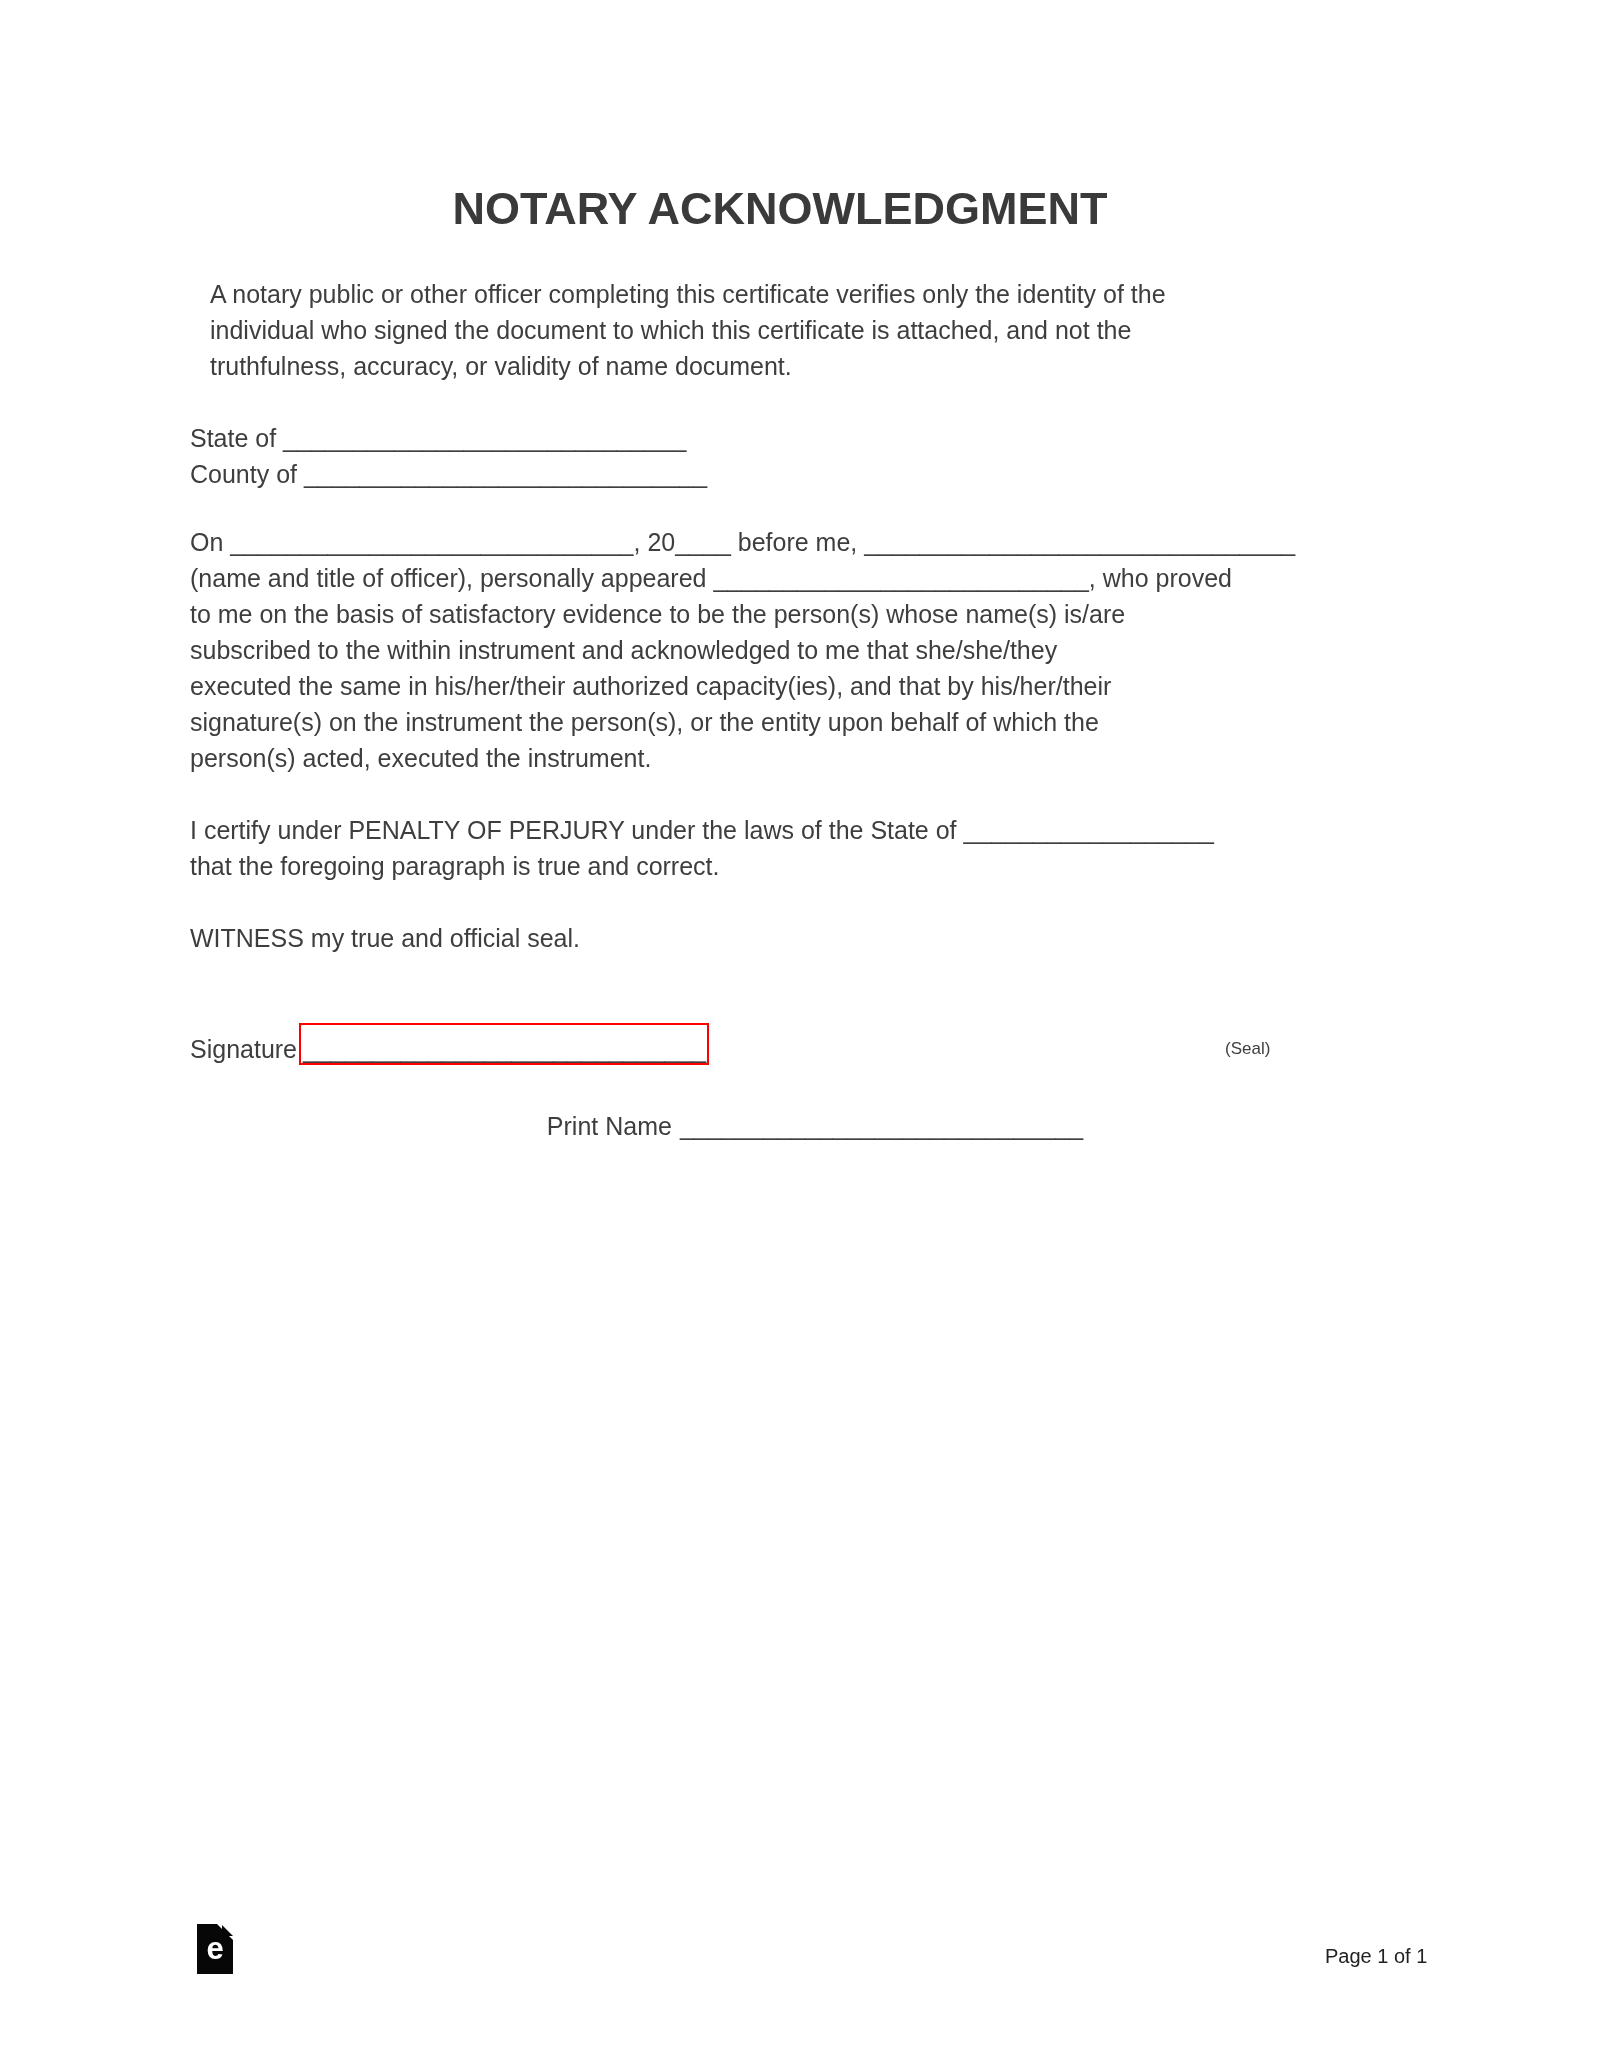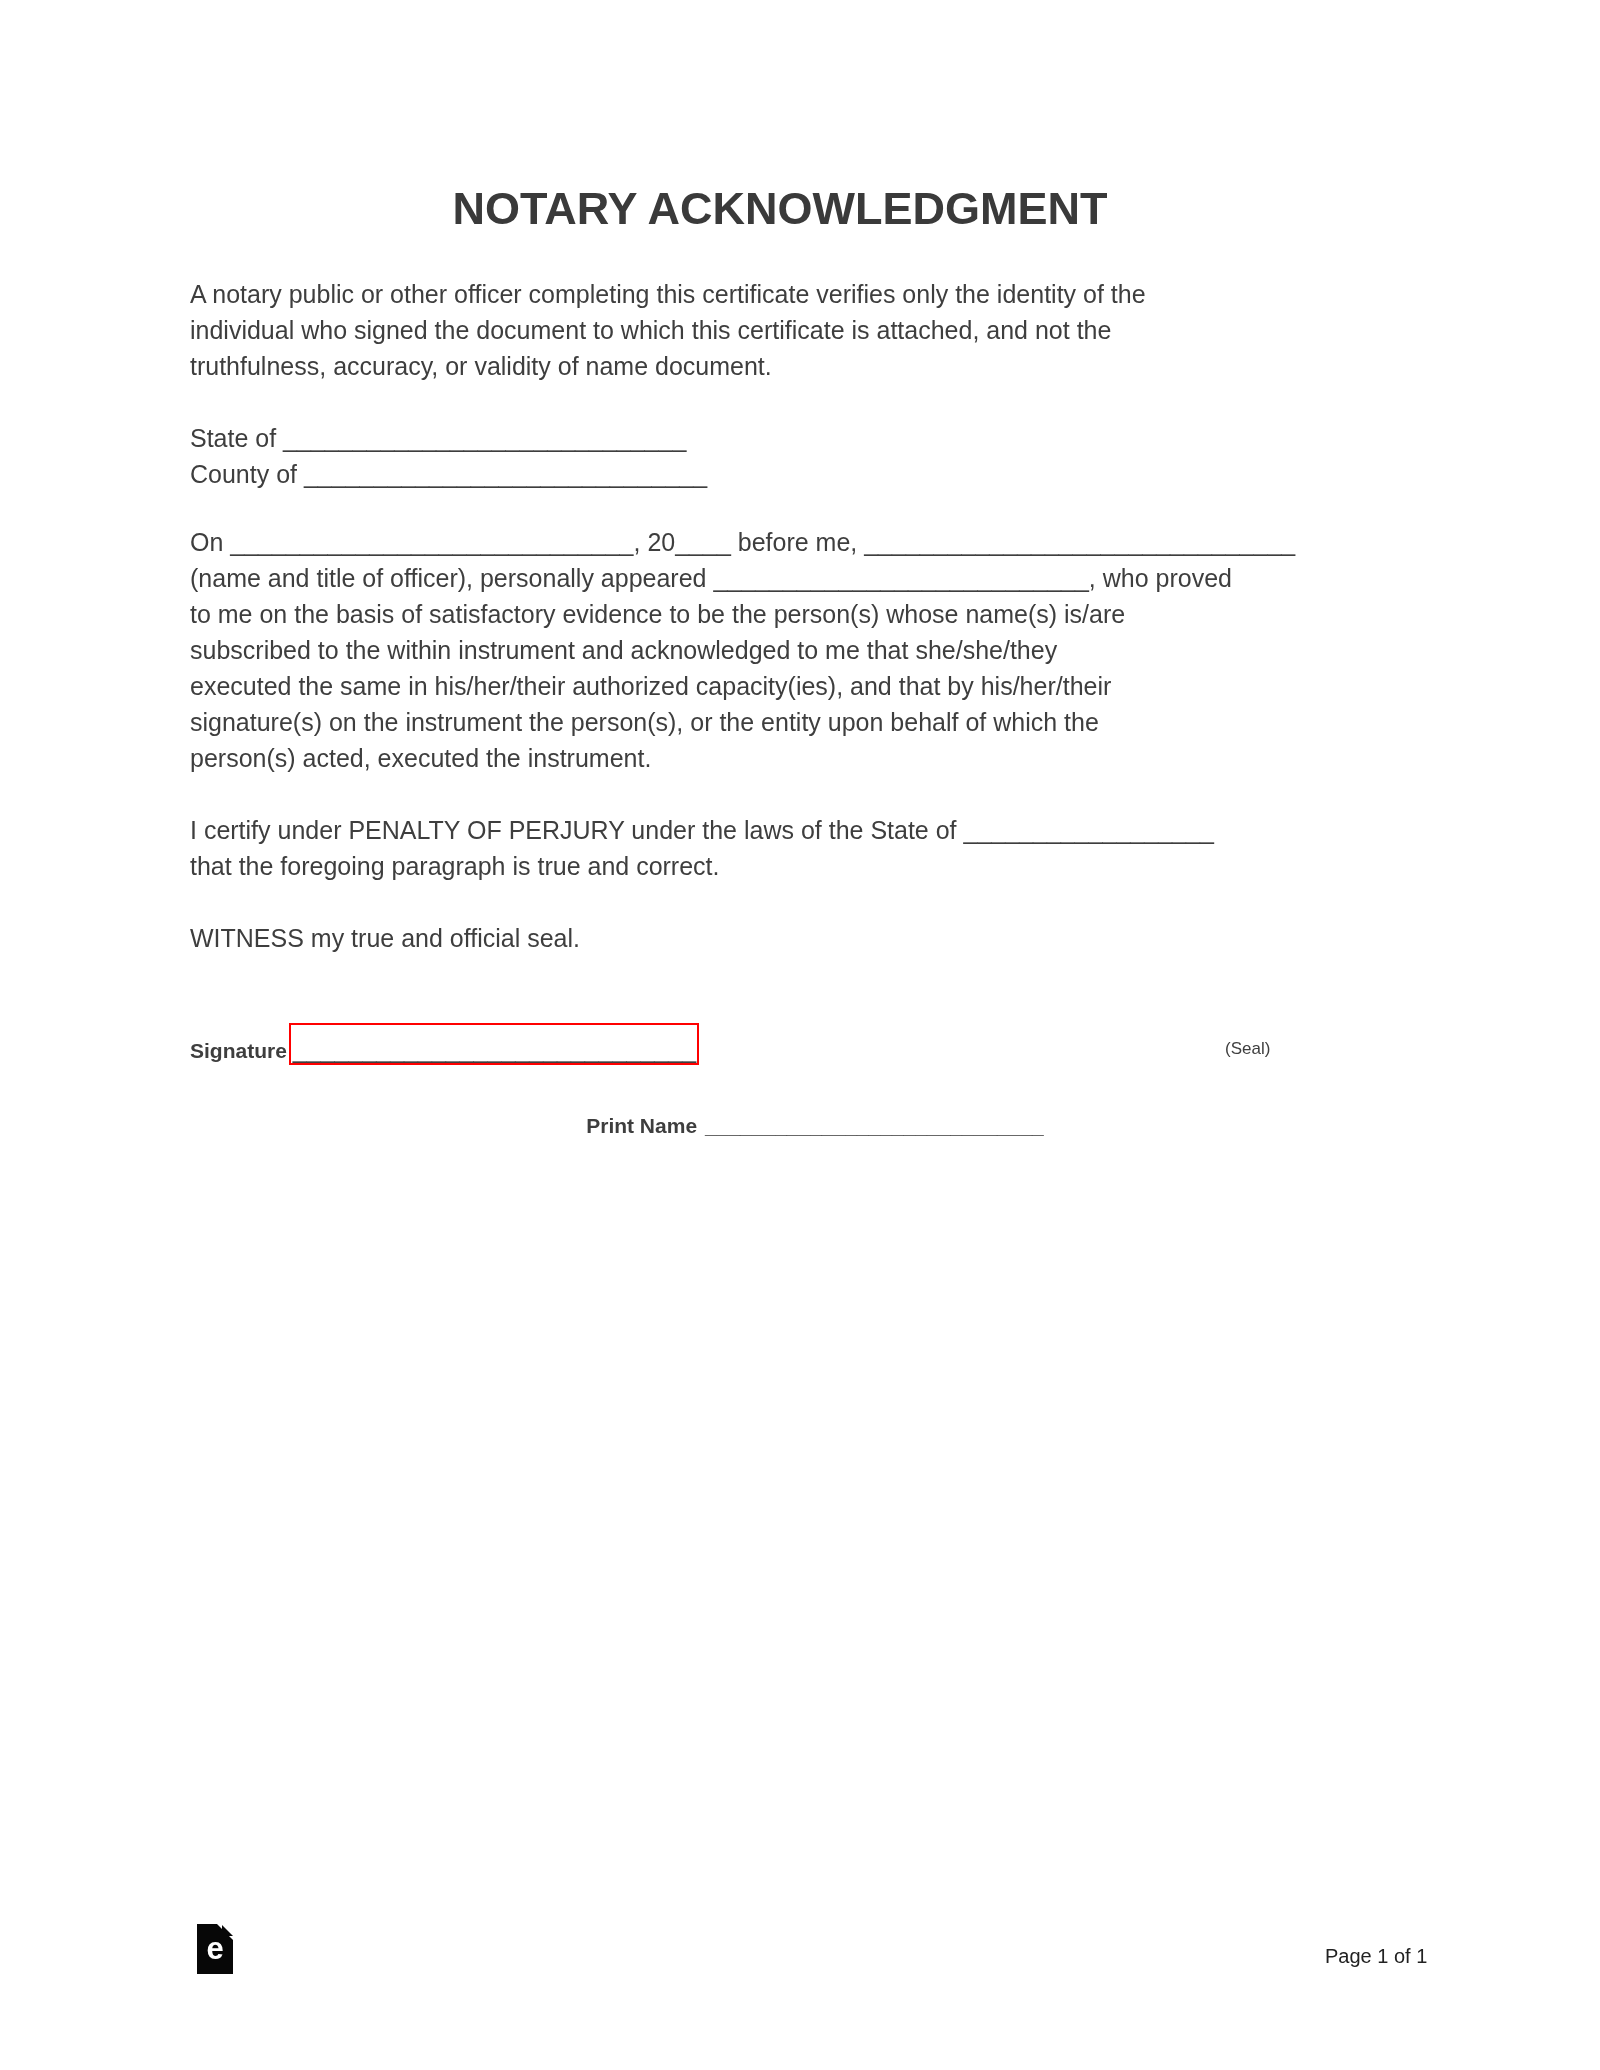--- a/index.html
+++ b/index.html
@@ -18,28 +18,28 @@
     line-height:36px;
     color:#3e3e3e;
   }
   .title{
     position:absolute;left:0;right:0;top:183px;
     text-align:center;
     font-size:45px;line-height:52px;
     font-weight:bold;
     color:#3a3a3a;
   }
-  .intro{top:276px;}
+  .intro{top:276px;margin-left:20px;}
   .jurisdiction{top:420px;}
   .body-para{top:524px;}
   .certify{top:812px;}
   .witness{top:920px;}
   .sig-row{top:1031px;height:36px;}
   .print-row{top:1108px;text-align:center;}
-  .inline-label{font-size:21px;line-height:36px;white-space:pre;font-weight:bold;}
+  .inline-label{font-size:25px;line-height:36px;white-space:pre;}
   .sig-blank-wrap{
     position:relative;
     display:inline-block;
     margin-left:6px;
     font-size:25px;line-height:36px;white-space:pre;
   }
   .red-box{
     position:absolute;
     left:-4px;right:-3px;
     top:-8px;height:42px;

